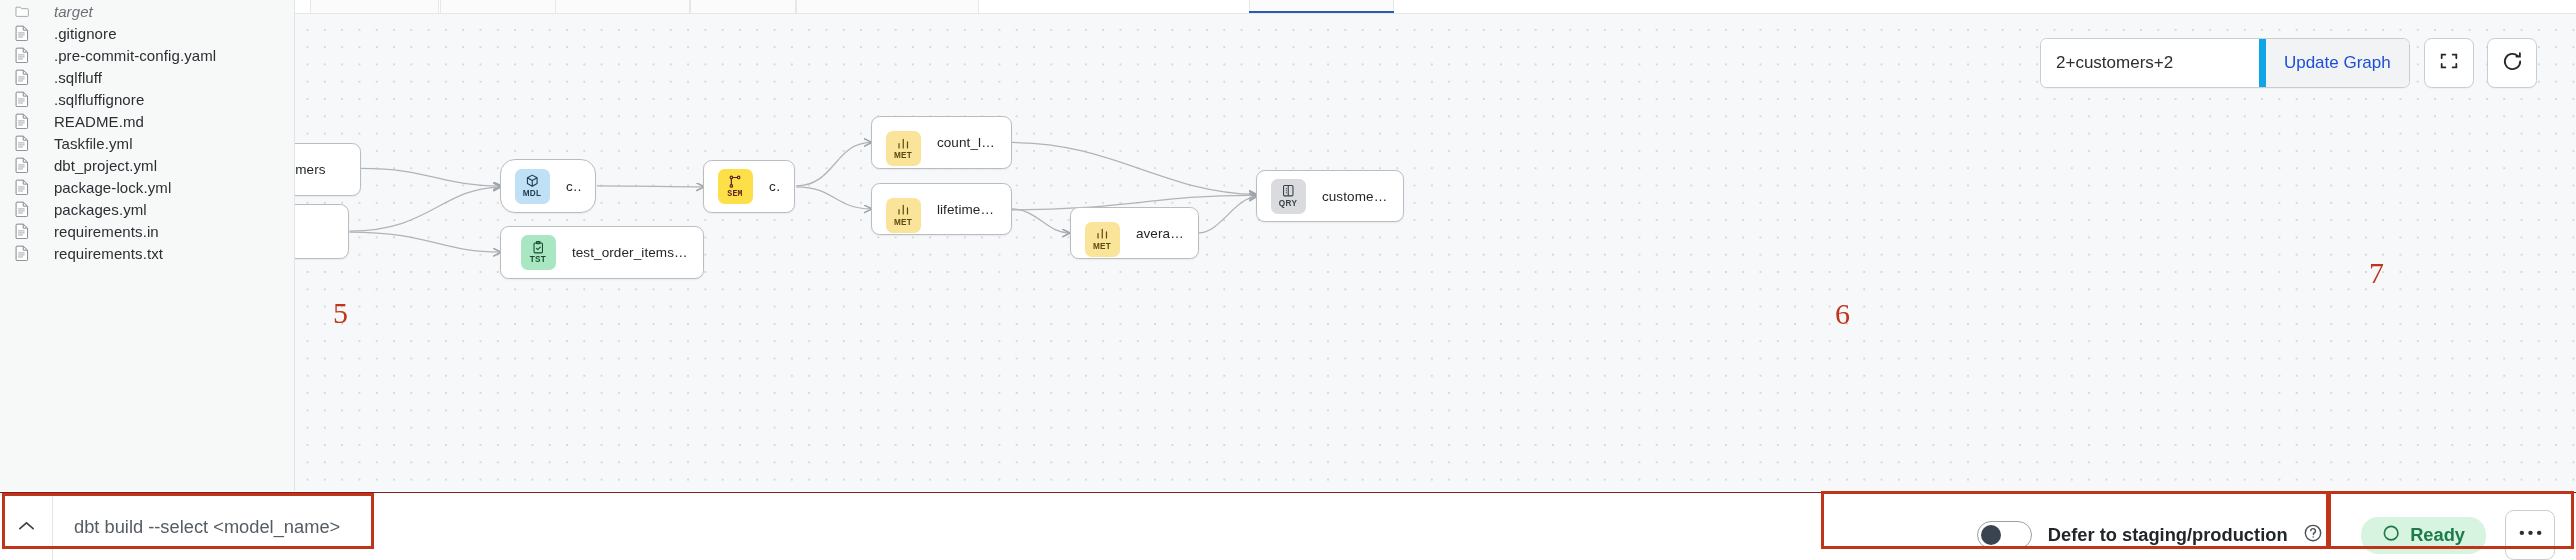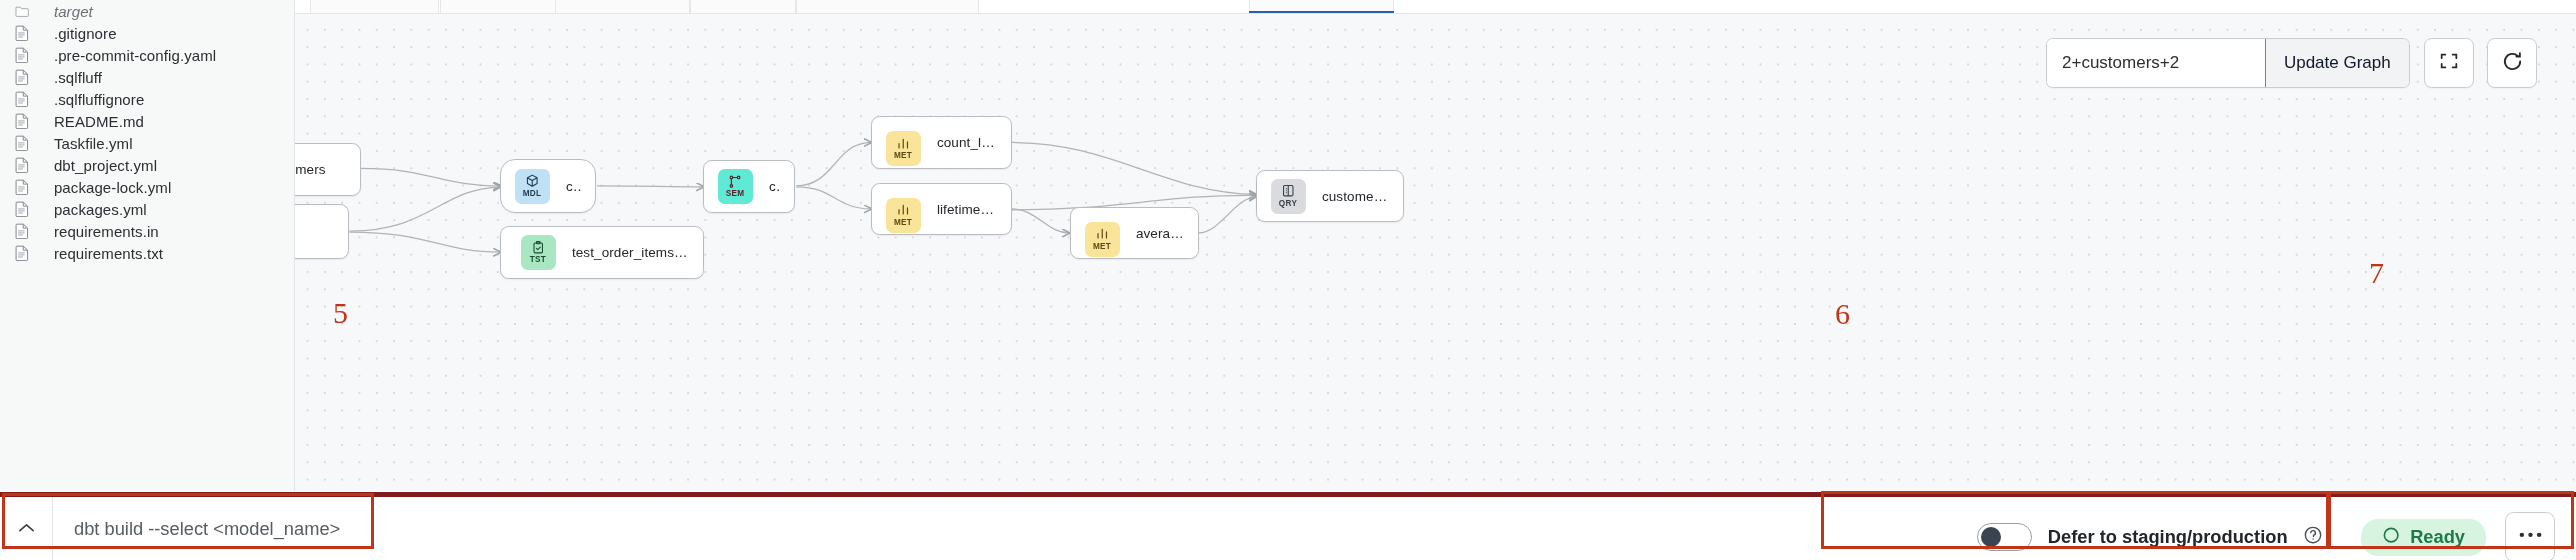--- a/index.html
+++ b/index.html
@@ -83,23 +83,23 @@
     width: 218px; height: 48px;
     border: none; outline: none;
     font-size: 17px; color: #2b2f33;
     padding: 0 15.4px;
     background: #fff;
     font-family: "Liberation Sans", sans-serif;
   }
   .update-btn {
     height: 48px;
     border: none;
-    border-left: 1px solid #0ea5e9;
+    border-left: 7px solid #0ea5e9;
     background: #f2f3f4;
-    font-size: 17px; color: #0f172a;
+    font-size: 17px; color: #1d4ed8;
     padding: 0 18.3px;
     cursor: pointer;
     font-family: "Liberation Sans", sans-serif;
     white-space: nowrap;
   }
   .icon-btn {
     width: 50px; height: 50px;
     border: 1px solid #c9ccd1;
     border-radius: 7.7px;
     background: #fff;
@@ -135,33 +135,33 @@
     font-size: 8.2px; font-weight: 700; letter-spacing: 0.3px;
     line-height: 8.7px; margin-top: 1px;
   }
   .node .nlabel {
     margin-left: 16.4px; margin-right: 13.5px;
     font-size: 13.5px; color: #23272b;
     letter-spacing: 0.1px;
     overflow: hidden; text-overflow: ellipsis;
   }
   .badge-mdl { background: #bfe0f5; color: #1f3c50; }
-  .badge-sem { background: #5eead4; color: #5a2026; }
+  .badge-sem { background: #fde047; color: #5a2026; font-family: Liberation Mono, monospace; }
   .badge-met { background: #fae49a; color: #5d4a12; margin-top: 12px; }
   .badge-tst { background: #a9e7c2; color: #19492f; }
   .badge-qry { background: #d9dbde; color: #3b4046; }
 
   svg.edges { position: absolute; left: 0; top: 0; z-index: 2; pointer-events: none; }
 
   
   .bottombar {
     position: absolute; left: 0; bottom: 0;
     width: 2576px; height: 69px;
     background: #ffffff;
-    border-top: 5px solid #7f1d1d;
+    border-top: 1px solid #7f1d1d;
     display: flex; align-items: center;
   }
   .cmd-wrap {
     display: flex; align-items: center; height: 100%;
   }
   .chev-btn {
     width: 53px; height: 100%;
     display: flex; align-items: center; justify-content: center;
     border-right: 1px solid #e3e4e6;
     cursor: pointer;

